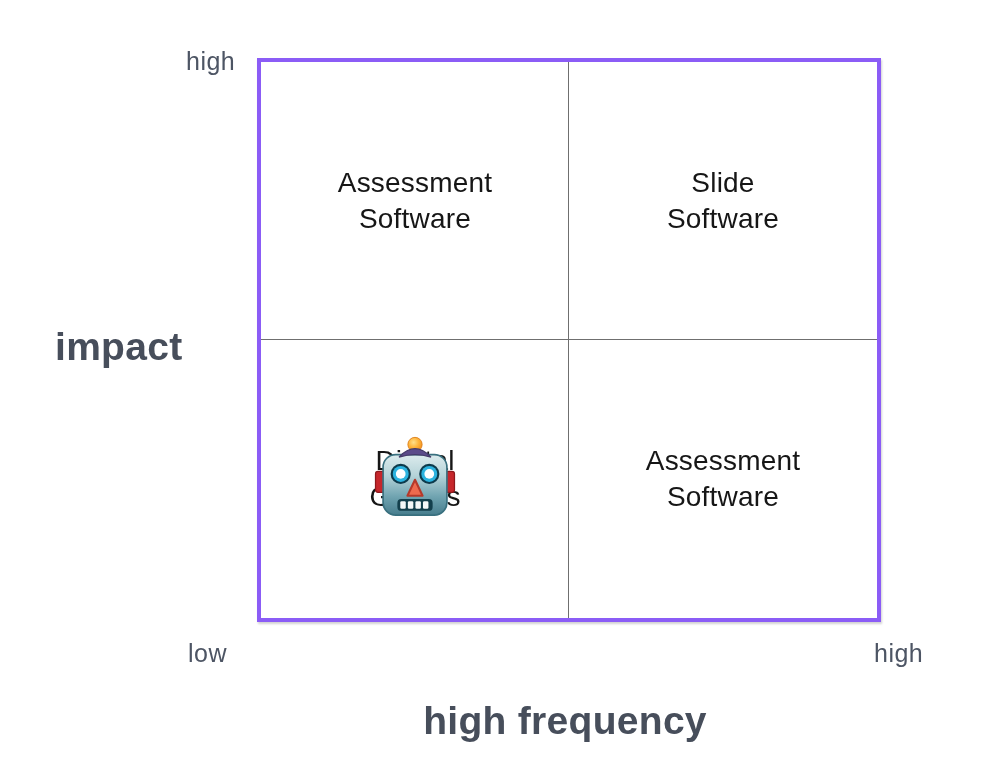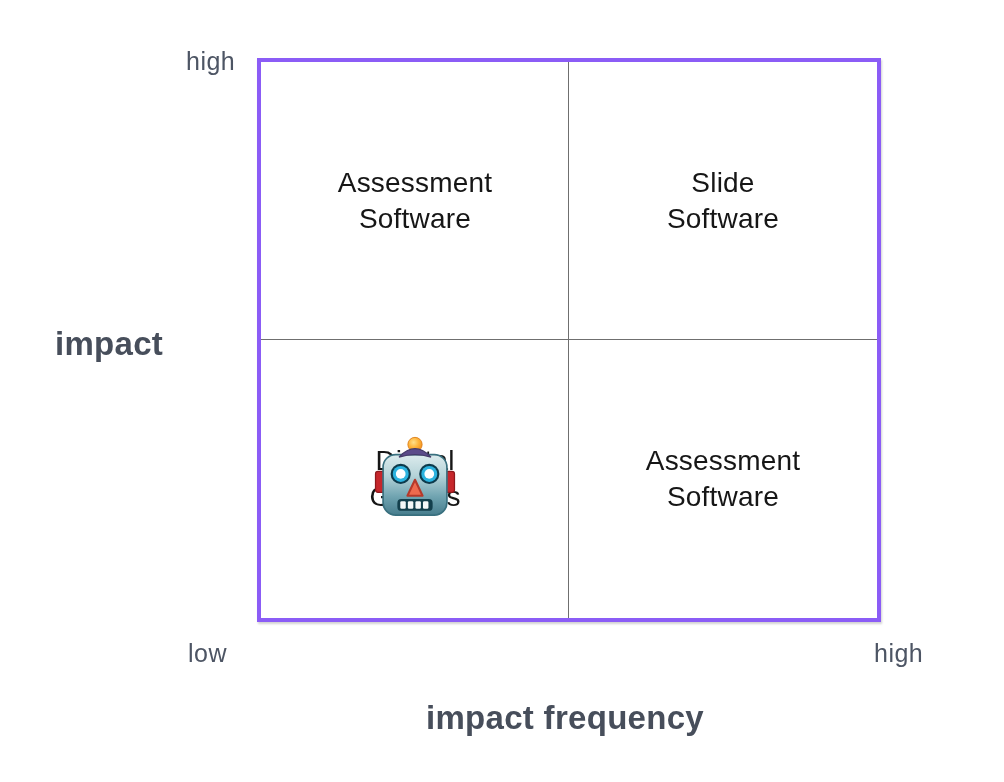--- a/index.html
+++ b/index.html
@@ -85,21 +85,21 @@
     margin-left: 36px;
   }
   .tick-y-high { left: 150px; top: 49px; }
   .tick-origin { left: 152px; top: 641px; text-align: center; }
   .tick-x-high { left: 838px; top: 641px; }
 
   .axis-title {
     position: absolute;
     color: #474e5b;
     font-weight: 700;
-    font-size: 33px;
+    font-size: 39px;
     line-height: 1;
     letter-spacing: 0.3px;
   }
   .axis-title-y { left: 55px; top: 327px; }
   .axis-title-x { left: 257px; width: 616px; top: 701px; text-align: center; }
 </style>
 </head>
 <body>
 
 <div class="canvas">
@@ -178,15 +178,15 @@
         <div>Software</div>
       </div>
     </div>
   </div>
 
   <div class="tick tick-y-high">high</div>
   <div class="tick tick-origin">low</div>
   <div class="tick tick-x-high">high</div>
 
   <div class="axis-title axis-title-y">impact</div>
-  <div class="axis-title axis-title-x">impact frequency</div>
+  <div class="axis-title axis-title-x">high frequency</div>
 
 </div>
 
 </body></html>

